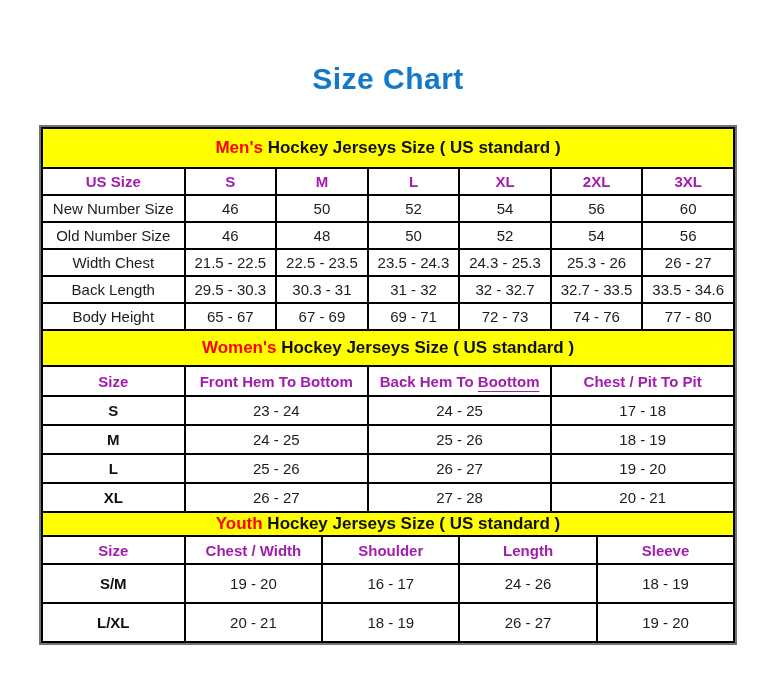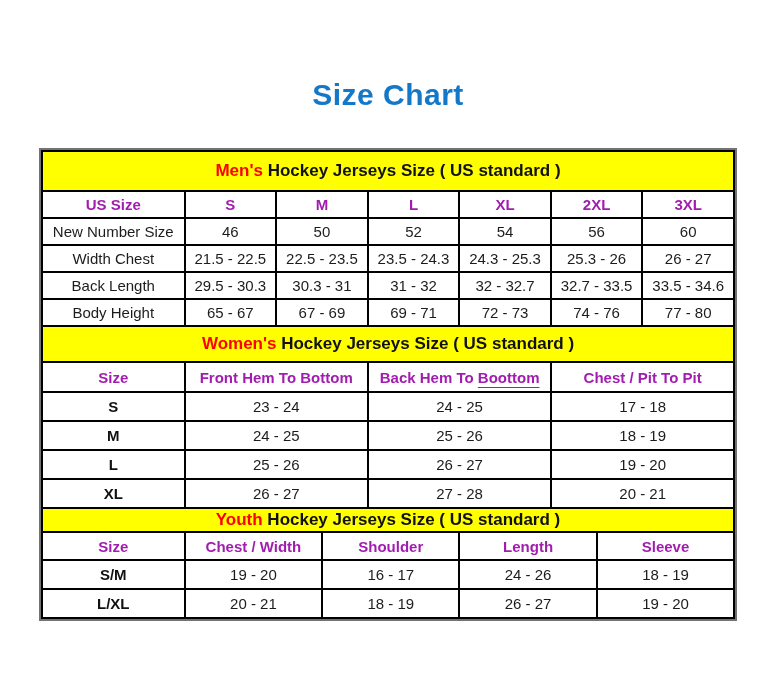--- a/index.html
+++ b/index.html
@@ -10,23 +10,23 @@
     height: 692px;
     overflow: hidden;
     font-family: "Liberation Sans", sans-serif;
   }
   .page {
     position: relative;
     width: 776px;
     height: 692px;
   }
   h1.page-title {
-    margin: 16px;
+    margin: 0;
     padding-top: 62px;
-    padding-bottom: 20px;
+    padding-bottom: 29px;
     text-align: center;
     font-size: 30px;
     font-weight: 700;
     letter-spacing: 0.5px;
     color: #1478c8;
   }
   .chart {
     width: 694px;
     margin-left: 39px;
     border: 2px solid #737373;
@@ -79,21 +79,21 @@
     text-decoration-thickness: 1px;
     text-underline-offset: 4px;
     text-decoration: underline;
   }
   
   #t-mens tr            { height: 27px; }
   #t-mens .band-row     { height: 40px; }
   #t-womens tr          { height: 29px; }
   #t-womens .band-row   { height: 36px; }
   #t-womens .colheader-row { height: 30px; }
-  #t-youth tr           { height: 29px; }
+  #t-youth tr           { height: 39px; }
   #t-youth .band-row    { height: 24px; }
   #t-youth .colheader-row  { height: 28px; }
 </style>
 </head>
 <body>
 
 <div class="page">
   <h1 class="page-title">Size Chart</h1>
 
   <div class="chart">
@@ -123,20 +123,29 @@
           <tr>
             <td class="rowlabel">New Number Size</td>
             <td>46</td>
             <td>50</td>
             <td>52</td>
             <td>54</td>
             <td>56</td>
             <td>60</td>
           </tr>
           <tr>
+            <td class="rowlabel">Old Number Size</td>
+            <td>46</td>
+            <td>48</td>
+            <td>50</td>
+            <td>52</td>
+            <td>54</td>
+            <td>56</td>
+          </tr>
+          <tr>
             <td class="rowlabel">Width Chest</td>
             <td>21.5 - 22.5</td>
             <td>22.5 - 23.5</td>
             <td>23.5 - 24.3</td>
             <td>24.3 - 25.3</td>
             <td>25.3 - 26</td>
             <td>26 - 27</td>
           </tr>
           <tr>
             <td class="rowlabel">Back Length</td>

